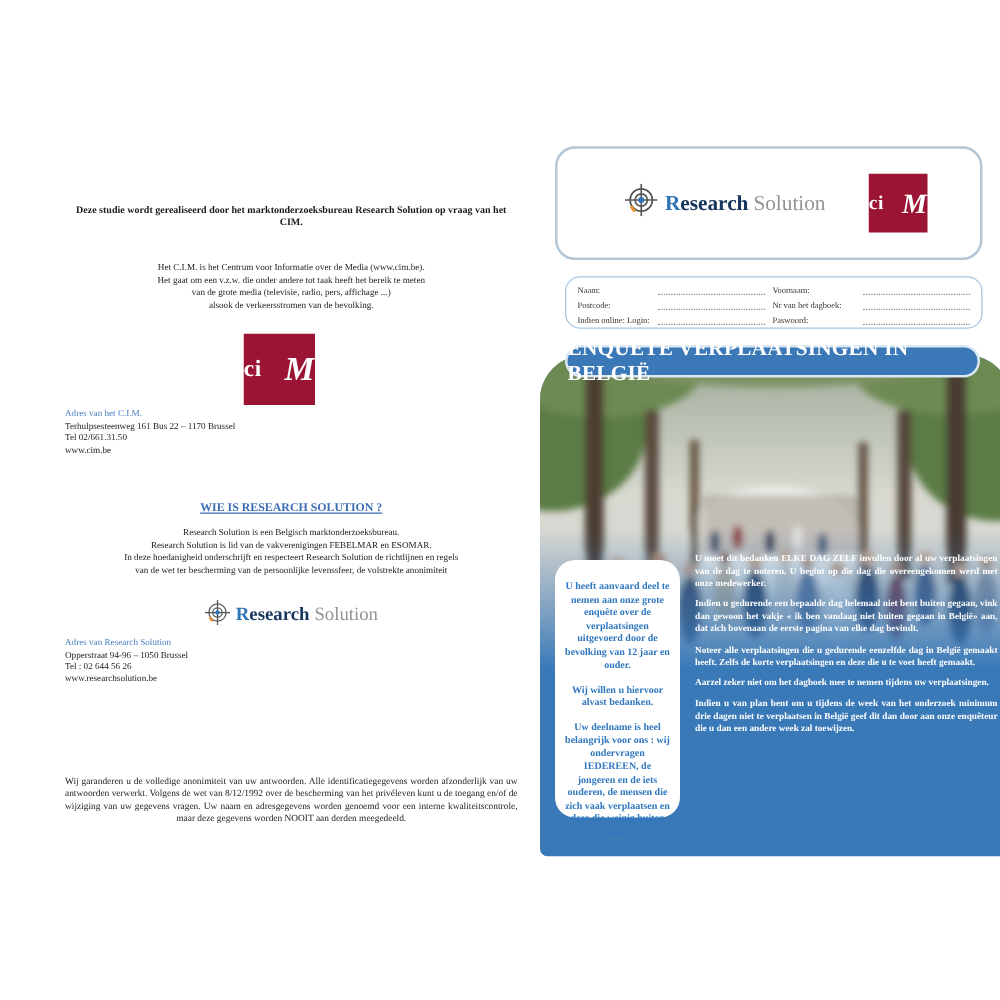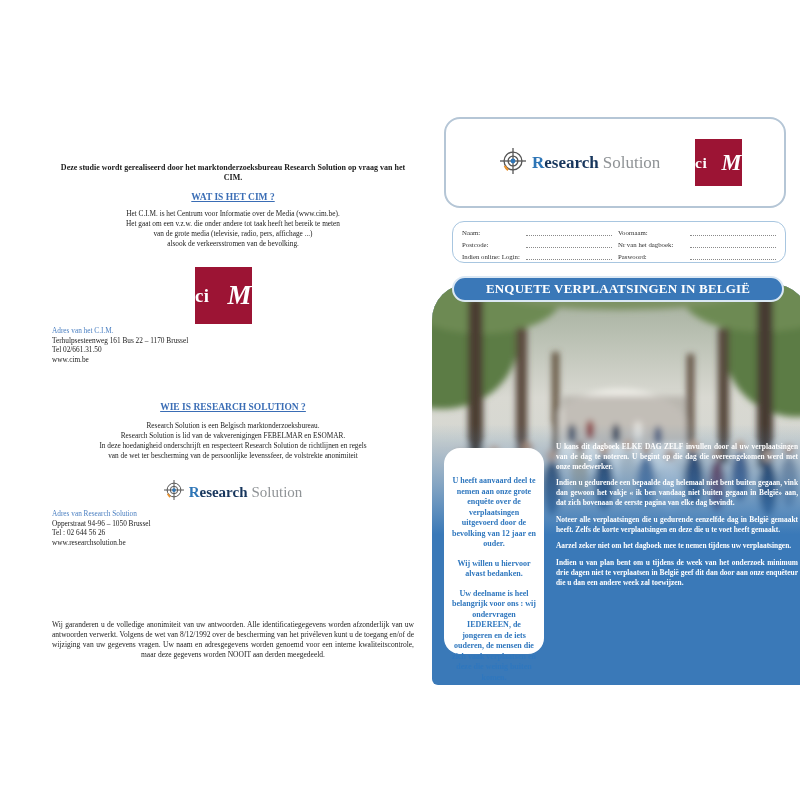--- a/index.html
+++ b/index.html
@@ -43,30 +43,30 @@
 
   .form-card{position:absolute;left:418px;top:221px;width:334px;height:42px;border:1.5px solid #a8c6e0;
              border-radius:12px;background:#ffffff;box-sizing:border-box;padding:6px 9px 4px 9px;
              display:grid;grid-template-columns:58px 1fr 66px 1fr;column-gap:6px;row-gap:3px;
              font-size:6.8px;color:#333;}
   .form-label{white-space:nowrap;align-self:end;line-height:8px;}
   .dotline{border-bottom:1px dotted #8a8a8a;align-self:end;height:7px;margin-bottom:1px;}
 
   .banner{position:absolute;left:418px;top:276px;width:332px;height:26px;background:#3a78b8;
           border:2.5px solid #dbe8f4;border-radius:15px;display:flex;align-items:center;justify-content:center;
-          color:#ffffff;font-weight:bold;font-size:13px;letter-spacing:0.2px;z-index:5;box-sizing:border-box;}
+          color:#ffffff;font-weight:bold;font-size:17px;letter-spacing:0.2px;z-index:5;box-sizing:border-box;}
 
   .poster{position:absolute;left:398px;top:284px;width:377px;height:401px;background:#3a79b8;
           border-radius:36px 36px 6px 6px;overflow:hidden;z-index:1;}
   .photo-wrap{position:absolute;top:0;left:0;width:377px;height:252px;}
   .photo-wrap svg{display:block;width:100%;height:100%;}
   .photo-fade{position:absolute;top:140px;left:0;width:377px;height:115px;
               background:linear-gradient(to bottom,rgba(58,121,184,0) 0%,rgba(58,121,184,0.55) 55%,#3a79b8 96%);}
   .side-box{position:absolute;left:12px;top:164px;width:100px;height:206px;background:#ffffff;
-            border-radius:16px;box-sizing:border-box;padding:28px 8px;color:#2f77be;
+            border-radius:16px;box-sizing:border-box;padding:16px 8px;color:#2f77be;
             font-size:8px;font-weight:bold;text-align:center;line-height:10.5px;}
   .side-box p{margin:0 0 9px 0;}
   .side-box .thanks{font-weight:800;}
   .side-bold{font-weight:800;}
   .main-text{position:absolute;left:124px;top:158px;width:242px;color:#ffffff;font-size:7.4px;
              font-weight:600;text-align:justify;line-height:9.8px;}
   .main-text p{margin:0 0 7px 0;}
   .emph{font-weight:800;}
   .lead{display:block;font-weight:800;}
 
@@ -75,21 +75,20 @@
 </style>
 </head>
 <body>
 
 <div class="canvas">
 
   <div class="left-page">
 
     <p class="intro">Deze studie wordt gerealiseerd door het marktonderzoeksbureau Research Solution op vraag van het CIM.</p>
 
-    <h2 class="h-blue h-cim">WAT IS HET CIM ?</h2>
 
     <div class="center-lines cim-body">
       <span style="display:block">Het C.I.M. is het Centrum voor Informatie over de Media (www.cim.be).</span>
       <span style="display:block">Het gaat om een v.z.w. die onder andere tot taak heeft het bereik te meten</span>
       <span style="display:block">van de grote media (televisie, radio, pers, affichage ...)</span>
       <span style="display:block">alsook de verkeersstromen van de bevolking.</span>
     </div>
 
     <div class="cim-logo cim-logo-left">
       <span class="cim-ci">ci</span>
@@ -244,21 +243,21 @@
       <div class="photo-fade"></div>
     </div>
 
     <div class="side-box">
       <p>U heeft aanvaard deel te nemen aan onze grote enquête over de verplaatsingen uitgevoerd door de bevolking van 12 jaar en ouder.</p>
       <p class="thanks">Wij willen u hiervoor alvast bedanken.</p>
       <p><span>Uw deelname is heel belangrijk voor ons : wij ondervragen </span><span class="side-bold">IEDEREEN,</span><span> de jongeren en de iets ouderen, de mensen die zich vaak verplaatsen en deze die weinig buiten komen.</span></p>
     </div>
 
     <div class="main-text">
-      <p><span>U kans dit dagboek </span><span class="emph">ELKE DAG ZELF</span><span> invullen door al uw verplaatsingen van de dag te noteren. U begint op die dag die overeengekomen werd met onze medewerker.</span></p>
+      <p><span>U moet dit bedanken </span><span class="emph">ELKE DAG ZELF</span><span> invullen door al uw verplaatsingen van de dag te noteren. U begint op die dag die overeengekomen werd met onze medewerker.</span></p>
       <p>Indien u gedurende een bepaalde dag helemaal niet bent buiten gegaan, vink dan gewoon het vakje « ik ben vandaag niet buiten gegaan in België» aan, dat zich bovenaan de eerste pagina van elke dag bevindt.</p>
       <p>Noteer alle verplaatsingen die u gedurende eenzelfde dag in België gemaakt heeft. Zelfs de korte verplaatsingen en deze die u te voet heeft gemaakt.</p>
       <p>Aarzel zeker niet om het dagboek mee te nemen tijdens uw verplaatsingen.</p>
       <p>Indien u van plan bent om u tijdens de week van het onderzoek  minimum drie dagen niet te verplaatsen in België geef dit dan door aan onze enquêteur die u dan een andere week zal toewijzen.</p>
     </div>
   </div>
 
   <div class="banner">ENQUETE VERPLAATSINGEN IN BELGIË</div>
 
 </div>

